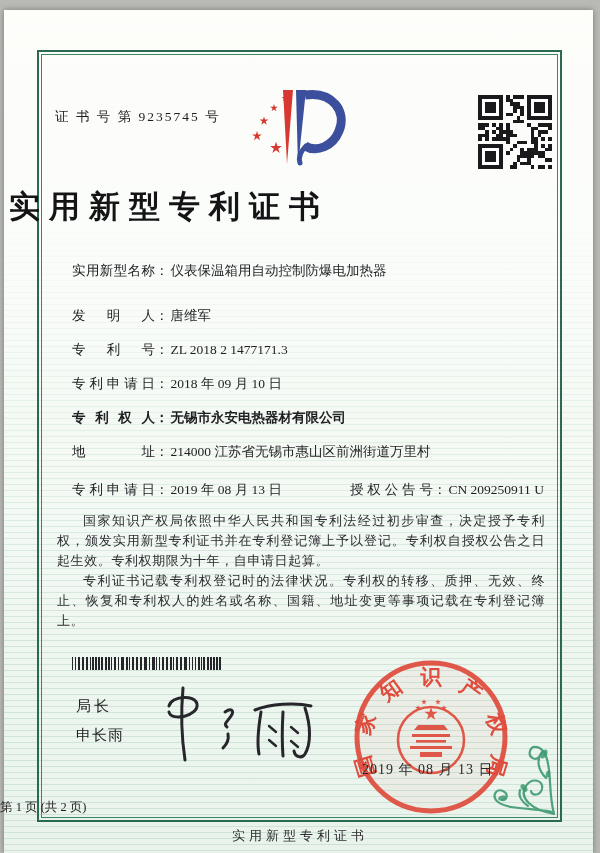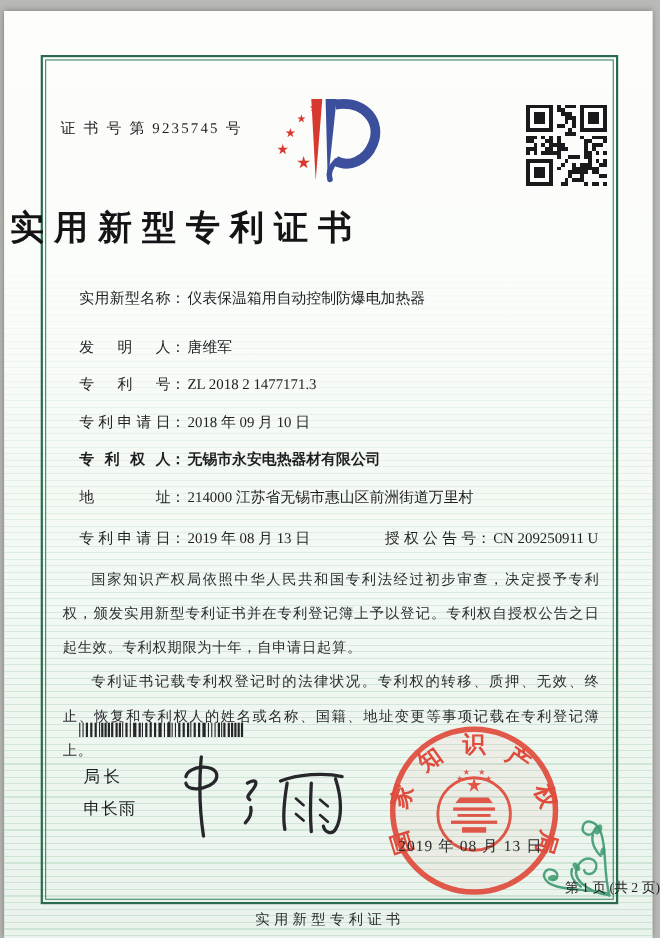--- a/index.html
+++ b/index.html
@@ -17,28 +17,28 @@
   .page-border::after{content:"";position:absolute;left:2px;top:2px;right:2px;bottom:2px;
          border:1px solid #3c8563;}
   .abs{position:absolute;}
   .cert-no{left:55px;top:92px;font-size:13.5px;color:#1e1e20;letter-spacing:2px;margin-top:16px;}
   .title{left:0;top:186px;width:100%;font-size:31px;font-weight:bold;
          color:#141416;letter-spacing:9px;padding-left:9px;box-sizing:border-box;}
   .frow{position:absolute;left:72px;white-space:nowrap;font-size:13.5px;color:#1f1f22;}
   .flabel{display:inline-block;width:83px;text-align:justify;text-align-last:justify;}
   .fvalue{margin-left:2px;}
   .grant-right{margin-left:68px;}
-  .bodytext{left:57px;top:511px;width:488px;font-size:13px;line-height:31px;
+  .bodytext{left:57px;top:511px;width:488px;font-size:13px;line-height:20px;
          color:#2c2c30;text-align:justify;letter-spacing:.6px;}
   .bodytext p{margin:0;text-indent:2em;}
   .barcode{left:72px;top:657px;width:152px;height:13px;display:flex;align-items:stretch;}
   .barcode i{display:block;background:#26262a;}
   .sig-title{left:76px;top:697px;font-size:15px;color:#1d1d20;letter-spacing:3px;}
   .sig-name{left:76px;top:726px;font-size:15px;color:#1d1d20;letter-spacing:1px;}
-  .pagenum{left:0;top:799px;width:100%;text-align:right;font-size:12.5px;color:#222;}
+  .pagenum{left:0;top:799px;width:100%;text-align:left;font-size:12.5px;color:#222;}
   .note{left:0;top:827px;width:100%;text-align:center;font-size:13px;color:#2d2d30;letter-spacing:4px;}
   .seal-char{font-size:21px;font-weight:bold;fill:#df4b3c;text-anchor:middle;
          font-family:"Liberation Serif",serif;}
   .seal-date{left:362px;top:761px;font-size:14px;color:#2a2a2c;letter-spacing:1px;}
   svg{display:block;}
 </style>
 </head>
 <body>
 
 <div class="canvas">

